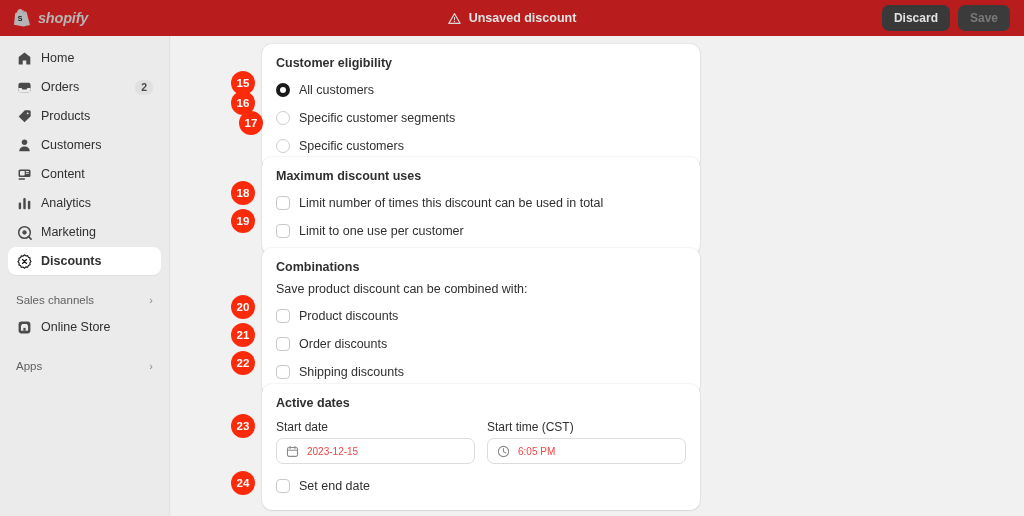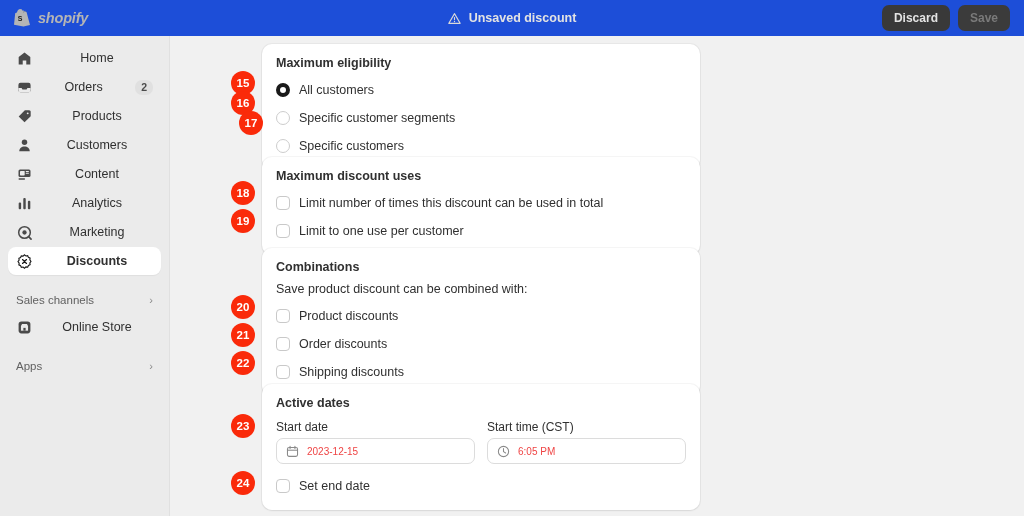--- a/index.html
+++ b/index.html
@@ -10,21 +10,21 @@
     font-family: "Liberation Sans", sans-serif;
     background: #f1f1f1;
     -webkit-font-smoothing: antialiased;
   }
 
   
   .topbar {
     position: absolute;
     top: 0; left: 0;
     width: 1024px; height: 36px;
-    background: #1d4ed8;
+    background: #b91c1c;
     display: flex;
     align-items: center;
   }
   .brand {
     display: flex;
     align-items: center;
     gap: 7px;
     margin-left: 14px;
     width: 200px;
   }
@@ -103,21 +103,20 @@
     align-items: center;
     justify-content: center;
     flex: 0 0 16px;
   }
   .nav-icon svg { display: block; }
   .nav-label {
     font-size: 12.5px;
     color: #303030;
     font-weight: 500;
     flex: 1;
-    text-align: center;
   }
   .nav-item.active .nav-label { font-weight: 650; }
   .nav-badge {
     background: #e0e0e0;
     color: #4a4a4a;
     font-size: 10.5px;
     font-weight: 600;
     border-radius: 7px;
     padding: 1px 6px;
     line-height: 13px;
@@ -390,21 +389,21 @@
 
   <div class="nav-section">
     <span class="nav-section-label">Apps</span>
     <span class="chev">›</span>
   </div>
 </div>
 
 <div class="main">
 
   <div class="card" style="top:8px;">
-    <div class="card-title">Maximum eligibility</div>
+    <div class="card-title">Customer eligibility</div>
 
     <div class="choice">
       <span class="radio checked"></span>
       <span class="choice-label">All customers</span>
     </div>
 
     <div class="choice">
       <span class="radio"></span>
       <span class="choice-label">Specific customer segments</span>
     </div>

